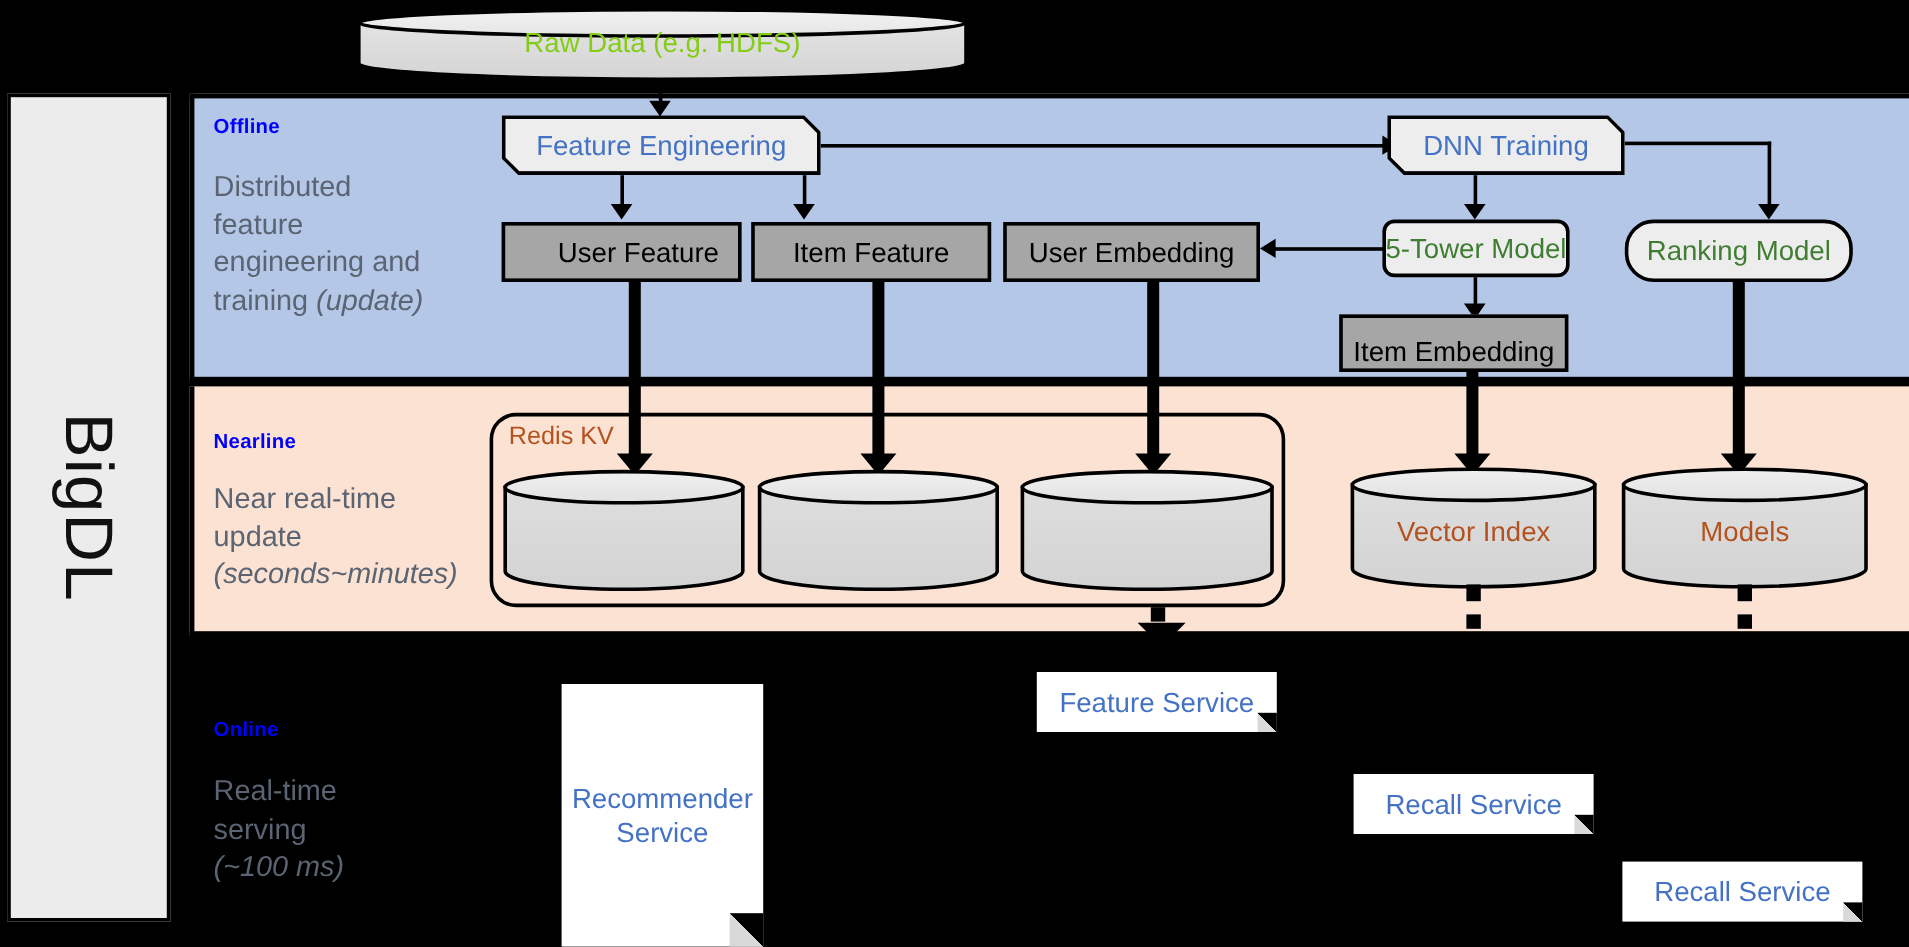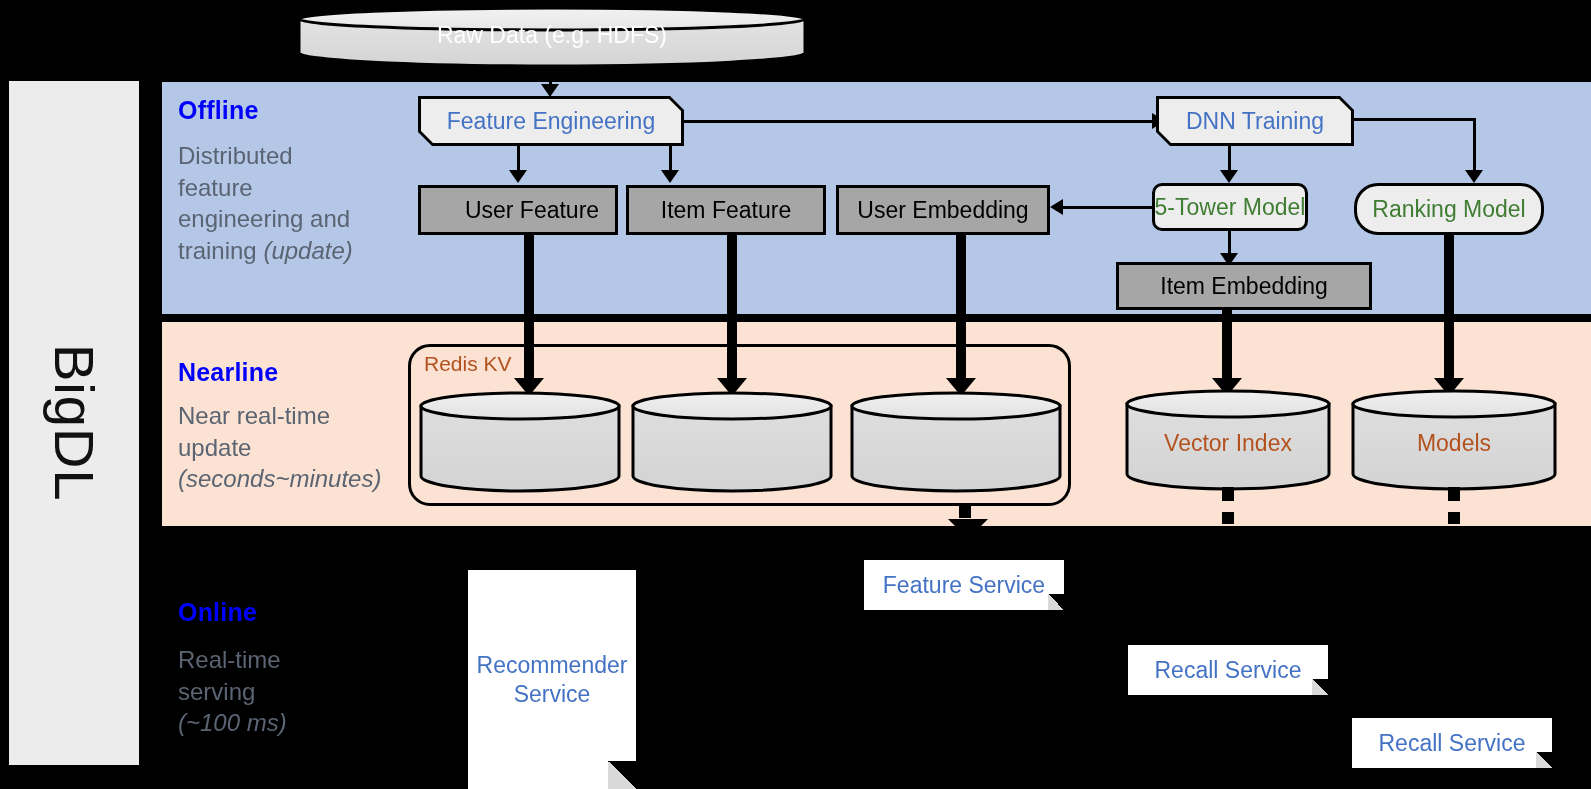--- a/index.html
+++ b/index.html
@@ -23,21 +23,21 @@
     background:#ececec;border:3px solid #000;box-sizing:border-box;
     display:flex;align-items:center;justify-content:center;
   }
   #bigdl-label{
     writing-mode:vertical-rl;
     font-size:56px;color:#111;letter-spacing:1px;line-height:1;
     font-family:"Liberation Sans", sans-serif;
   }
 
   
-  .band-title{position:absolute;color:#0000ff;font-size:25px;font-weight:600;letter-spacing:.2px;}
+  .band-title{position:absolute;color:#0000ff;font-size:17px;font-weight:600;letter-spacing:.2px;}
   .band-sub{position:absolute;color:#5a6472;font-size:24px;line-height:1.32;width:235px;}
   .band-sub .ital{font-style:italic;}
   #lbl-offline-title{left:178px;top:96px;}
   #lbl-offline-sub{left:178px;top:140px;}
   #lbl-nearline-title{left:178px;top:358px;}
   #lbl-nearline-sub{left:178px;top:400px;}
   #lbl-online-title{left:178px;top:598px;}
   #lbl-online-sub{left:178px;top:644px;}
   #lbl-online-title, #lbl-online-sub{color:#0000ff;}
   #lbl-online-sub{color:#5a6472;}
@@ -163,21 +163,21 @@
             <stop offset="100%" stop-color="#e6e6e6"></stop>
         </linearGradient>
         <linearGradient id="gcylBody" x1="0" y1="0" x2="0" y2="1">
           <stop offset="0%" stop-color="#e3e3e3"></stop>
             <stop offset="100%" stop-color="#d4d4d4"></stop>
         </linearGradient>
       </defs>
       <path d="M3,14 L3,48 a253,13 0 0 0 506,0 L509,14 Z" fill="url(#gcylBody)" stroke="#000" stroke-width="3"></path>
       <ellipse cx="256" cy="14" rx="253" ry="11" fill="url(#gcylTop)" stroke="#000" stroke-width="3"></ellipse>
     </svg>
-    <div class="cyl-label" style="top:17px;color:#ffffff;">Raw Data (e.g. HDFS)</div>
+    <div class="cyl-label" style="top:17px;color:#84cc16;">Raw Data (e.g. HDFS)</div>
   </div>
 
   <div class="arrow-line thin-v" style="left:549px;top:67px;height:22px;"></div>
   <div class="arrow-head-down" style="left:541px;top:84px;"></div>
 
   <div class="chamfer-wrap" id="node-feature-engineering" style="left:418px;top:96px;width:266px;height:50px;">
     <div class="chamfer-inner">Feature Engineering</div>
   </div>
 
   <div class="arrow-line thin-h" style="left:684px;top:120px;width:472px;"></div>
@@ -216,21 +216,21 @@
   <div class="node rounded-box" id="box-ranking-model" style="left:1354px;top:183px;width:190px;height:52px;border-radius:24px;">
     <span>Ranking Model</span>
   </div>
 
   <div class="arrow-line thin-h" style="left:1062px;top:206px;width:92px;"></div>
   <div class="arrow-head-left" style="left:1050px;top:199px;"></div>
 
   <div class="arrow-line thin-v" style="left:1228px;top:231px;height:26px;"></div>
   <div class="arrow-head-down" style="left:1220px;top:253px;"></div>
 
-  <div class="node gray-box" id="box-item-embedding" style="left:1116px;top:262px;width:256px;height:48px;">
+  <div class="node gray-box" id="box-item-embedding" style="left:1116px;top:262px;width:191px;height:48px;align-items:flex-end;">
     <span>Item Embedding</span>
   </div>
 
   <div class="arrow-line thick-v" style="left:524px;top:235px;height:147px;"></div>
   <div class="arrow-head-down thick" style="left:514px;top:378px;"></div>
 
   <div class="arrow-line thick-v" style="left:727px;top:235px;height:147px;"></div>
   <div class="arrow-head-down thick" style="left:717px;top:378px;"></div>
 
   <div class="arrow-line thick-v" style="left:956px;top:235px;height:147px;"></div>

